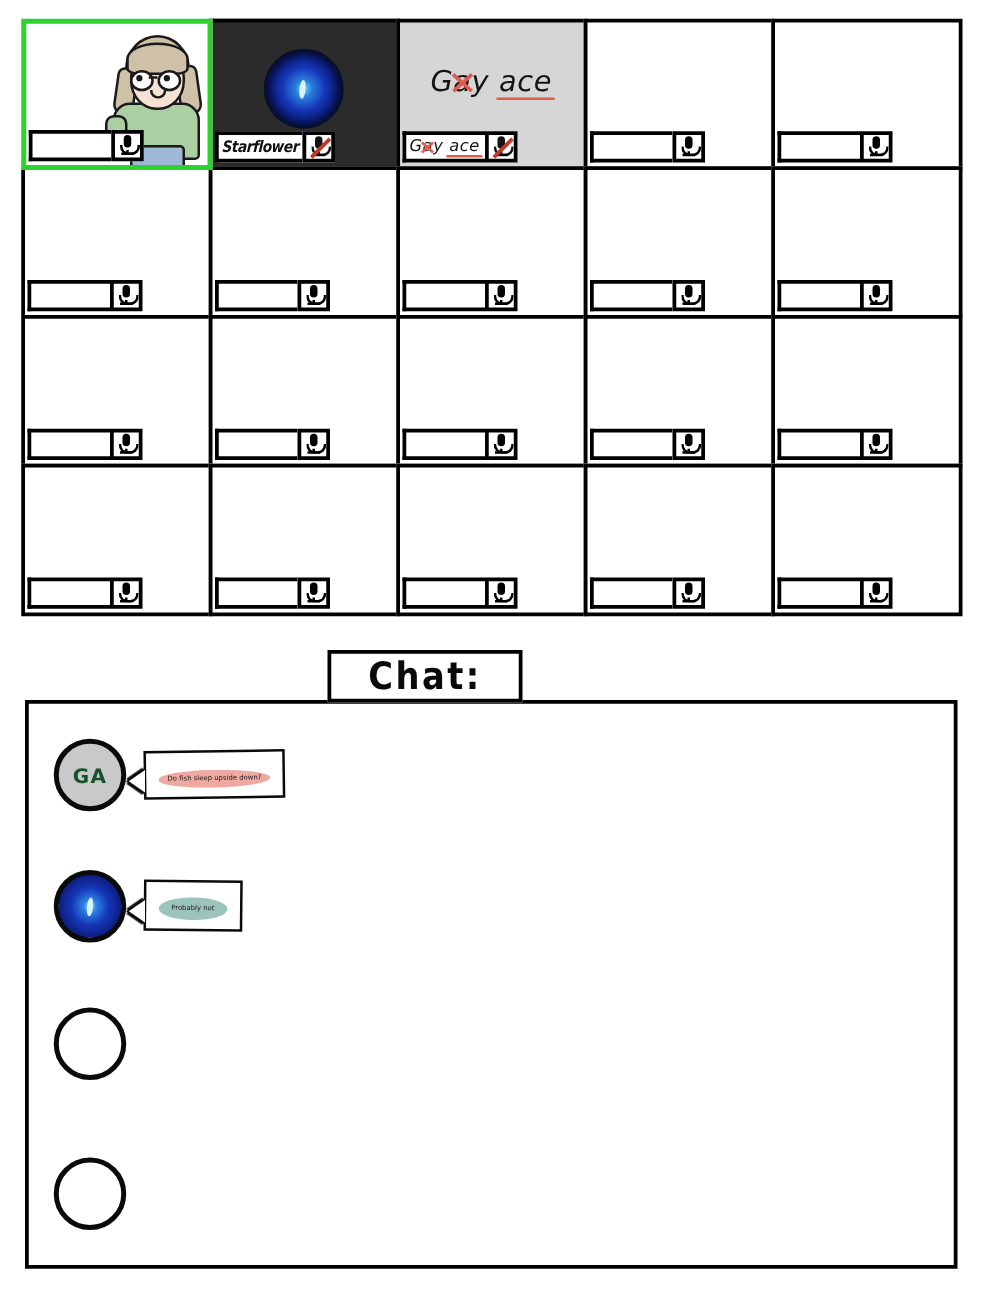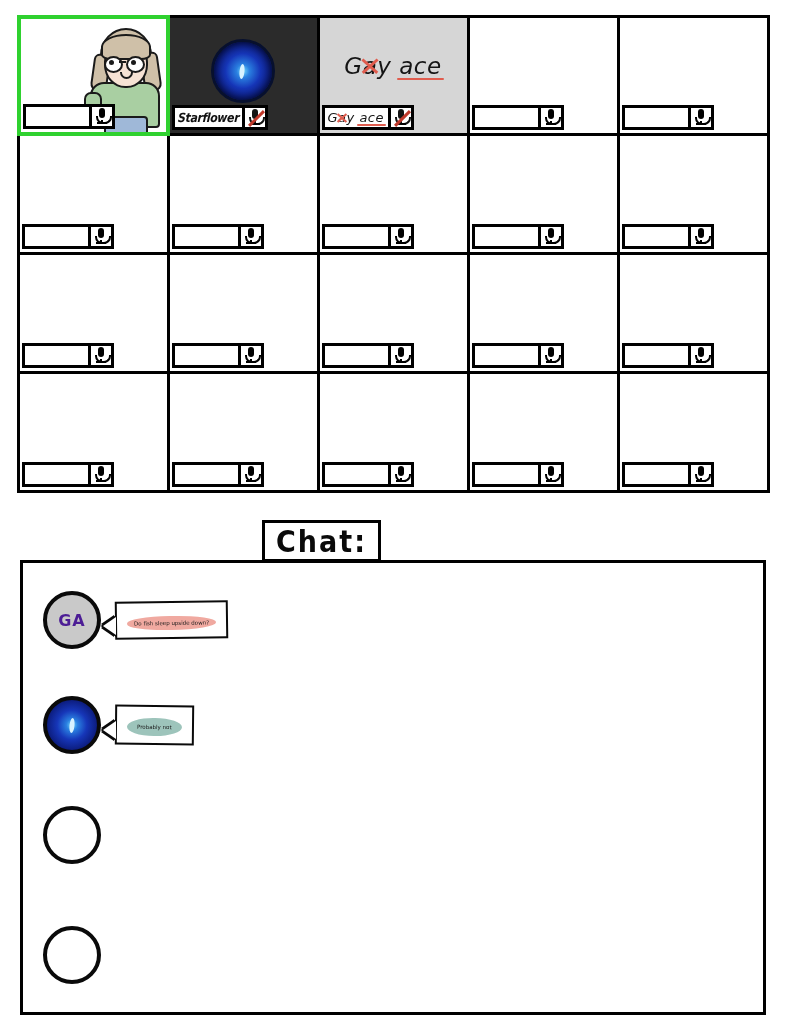--- a/index.html
+++ b/index.html
@@ -274,21 +274,21 @@
   .name-box .crossed { font-size: 13px; }
   .name-box .crossed .xa::before,
   .name-box .crossed .xa::after { width: 12px; height: 2px; }
   .name-box .underlined::after { height: 2px; }
 
   
   #chat-label {
     position: absolute;
     left: 262px;
     top: 520px;
-    width: 119px;
+    width: 156px;
     height: 42px;
     background: #ffffff;
     border: 3px solid #000000;
     box-sizing: border-box;
     z-index: 10;
     display: flex;
     align-items: center;
     justify-content: center;
   }
   #chat-label span {
@@ -347,21 +347,21 @@
     left: 50%; top: 36%;
     width: 5px; height: 15px;
     background: #d8f3ff;
     border-radius: 50%;
     transform: translateX(-50%) rotate(6deg);
   }
   .av-initials {
     font-family: "DejaVu Sans", sans-serif;
     font-size: 16px;
     font-weight: 600;
-    color: #4c1d95;
+    color: #14532d;
     letter-spacing: 1px;
   }
 
   .bubble-wrap {
     position: relative;
     margin-left: 14px;
   }
   .bubble-tail {
     position: absolute;
     left: -12px;

